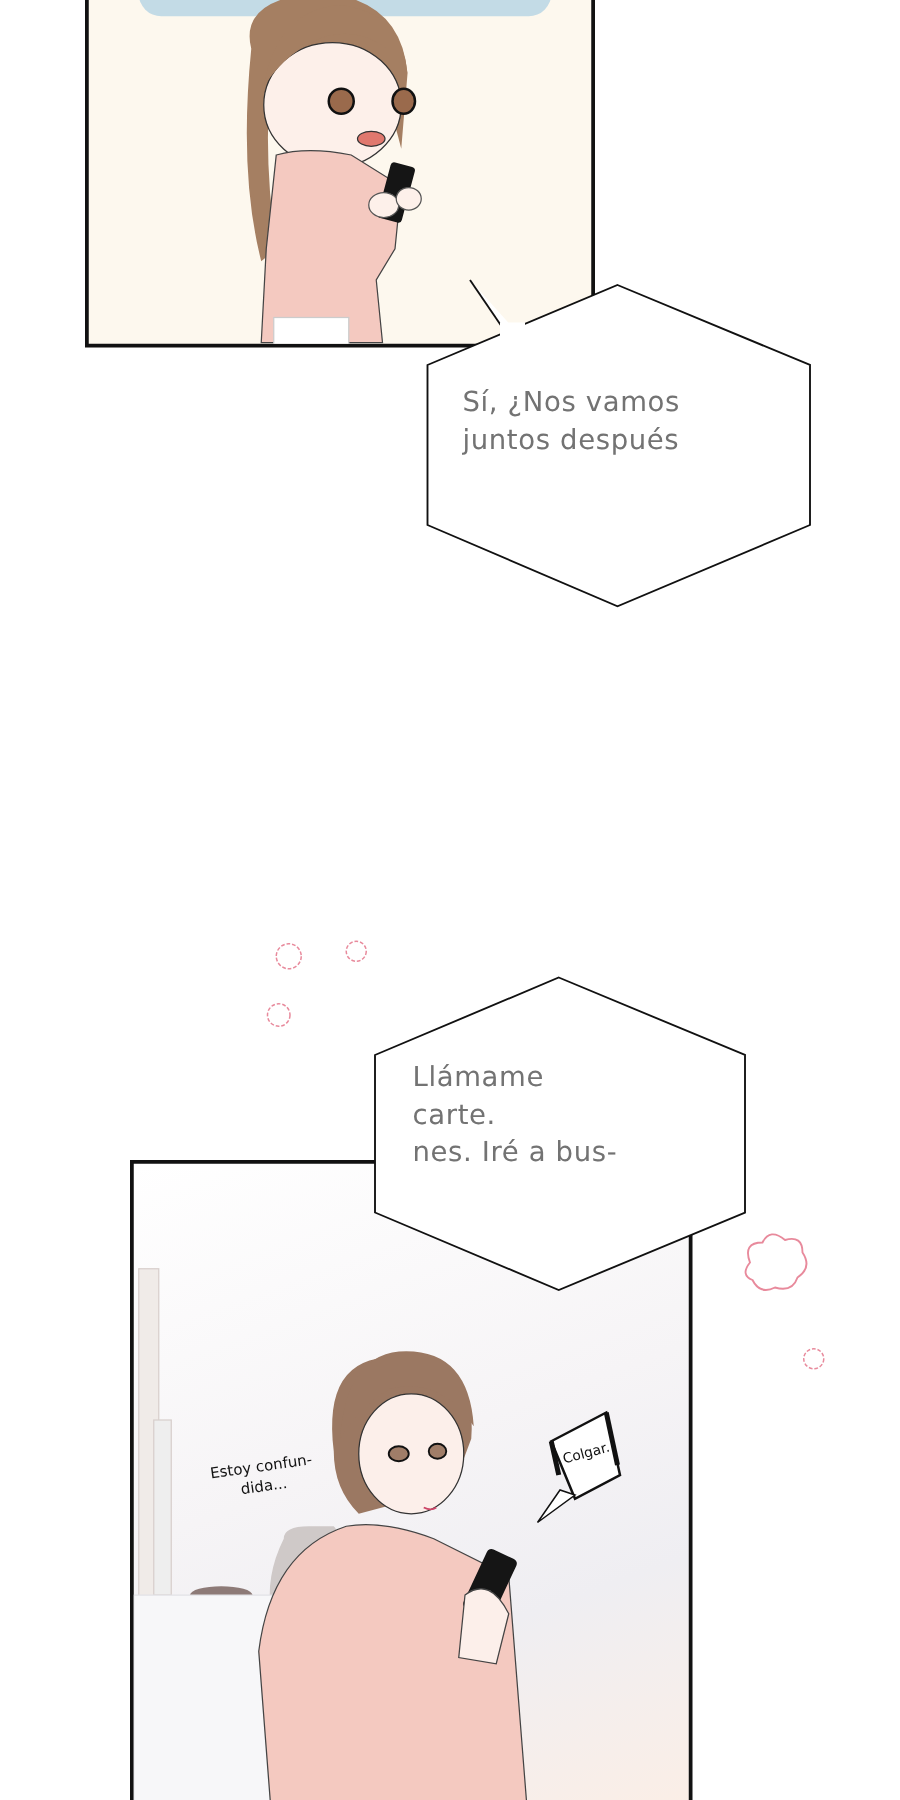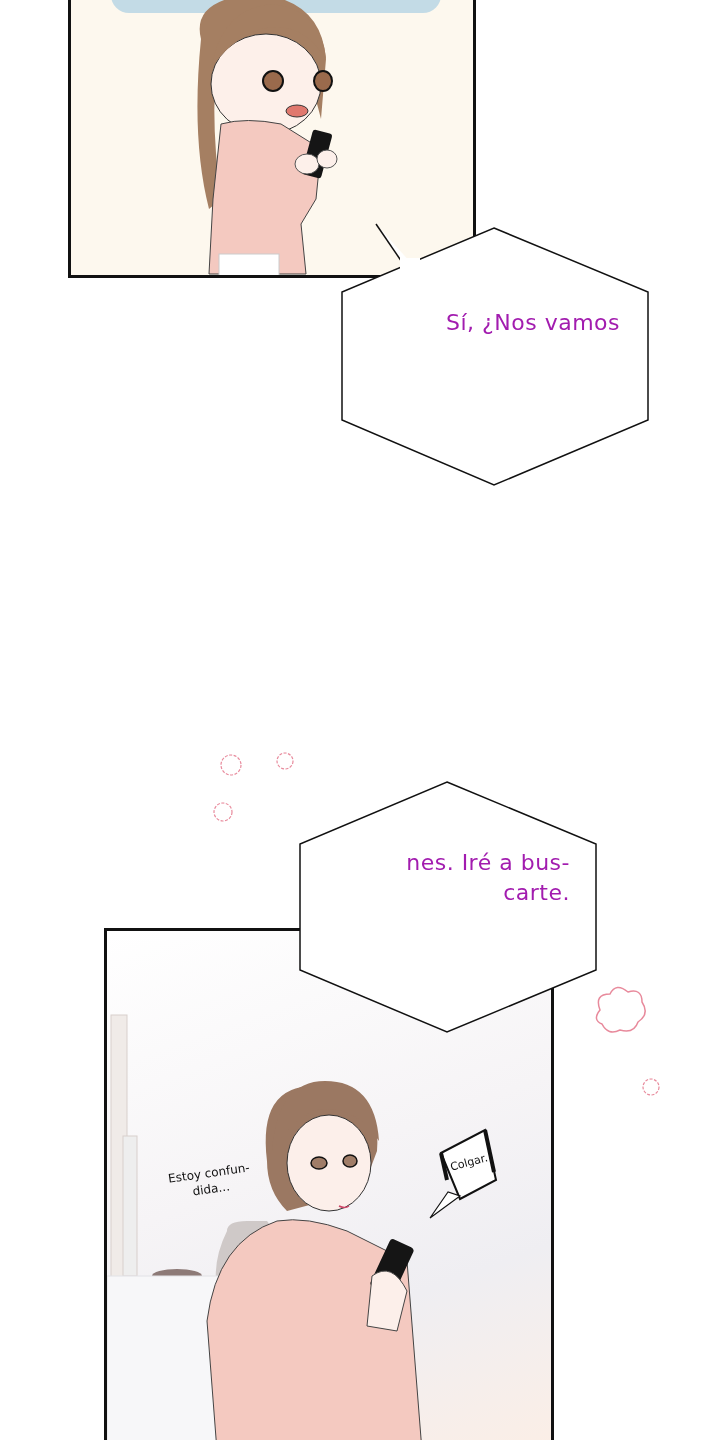--- a/index.html
+++ b/index.html
@@ -4,21 +4,21 @@
 <style>
   html, body { margin: 0; padding: 0; }
   body { width: 720px; height: 1440px; background: #ffffff; position: relative; overflow: hidden; font-family: "DejaVu Sans", sans-serif; }
   .abs { position: absolute; }
   
   #panel1 { left: 68px; top: -4px; width: 408px; height: 282px; background: #fdf8ee; border: 3px solid #111; box-sizing: border-box; overflow: hidden; }
   #cloud { left: 40px; top: -4px; width: 330px; height: 18px; background: #c3dbe6; border-radius: 0 0 20px 20px; }
   
   #panel2 { left: 104px; top: 928px; width: 450px; height: 520px; border: 3px solid #111; border-bottom: none; box-sizing: border-box; overflow: hidden;
     background: linear-gradient(160deg, #ffffff 0%, #f6f4f6 45%, #efeef2 70%, #fbeee6 100%); }
-  .bubble-text { position: absolute; text-align: right; font-family: "DejaVu Sans", sans-serif; color: #a21caf; font-size: 22px; line-height: 30px; letter-spacing: 0.5px; }
+  .bubble-text { position: absolute; text-align: left; font-family: "DejaVu Sans", sans-serif; color: #737373; font-size: 22px; line-height: 30px; letter-spacing: 0.5px; }
   .hand-text { position: absolute; font-family: "DejaVu Sans", sans-serif; color: #111; font-size: 12px; line-height: 16px; }
   svg { position: absolute; overflow: visible; }
 </style>
 </head>
 <body>
 
 <div id="panel1" class="abs">
   <div id="cloud" class="abs"></div>
   <svg width="408" height="282" viewBox="0 0 408 282">
 
@@ -45,20 +45,21 @@
 </div>
 
 <svg width="720" height="1440" viewBox="0 0 720 1440" style="left:0;top:0;">
   <polygon points="376,224 406,268 412,264" fill="#ffffff"></polygon>
   <polyline points="376,224 406,268" fill="none" stroke="#111" stroke-width="1.5"></polyline>
   <polygon points="494,228 648,292 648,420 494,485 342,420 342,292" fill="#ffffff" stroke="#111" stroke-width="1.5"></polygon>
   <rect x="400" y="258" width="20" height="20" fill="#ffffff"></rect>
 </svg>
 <div class="bubble-text" style="left:370px;top:308px;width:250px;">
   <div>Sí, ¿Nos vamos</div>
+  <div>juntos después</div>
 </div>
 
 <svg width="720" height="1440" viewBox="0 0 720 1440" style="left:0;top:0;">
   <g fill="none" stroke="#e88a9c" stroke-width="1.2" stroke-dasharray="3 1.5">
     <circle cx="231" cy="765" r="10"></circle>
     <circle cx="285" cy="761" r="8"></circle>
     <circle cx="223" cy="812" r="9"></circle>
     <circle cx="651" cy="1087" r="8"></circle>
   </g>
   <path d="M600 1010 q-6 -16 10 -16 q6 -12 18 -2 q14 -4 14 10 q8 12 -4 20 q-4 12 -18 8 q-12 6 -18 -6 q-10 -4 -2 -14Z" fill="#ffffff" stroke="#e88a9c" stroke-width="1.5"></path>
@@ -89,22 +90,23 @@
     <rect x="272" y="310" width="26" height="52" rx="4" transform="rotate(25 285 336)" fill="#151515"></rect>
 
     <path d="M265 345 Q285 330 300 360 L290 400 L260 395 Z" fill="#fcefea" stroke="#444" stroke-width="1"></path>
   </svg>
 </div>
 
 <svg width="720" height="1440" viewBox="0 0 720 1440" style="left:0;top:0;">
   <polygon points="447,782 596,844 596,970 447,1032 300,970 300,844" fill="#ffffff" stroke="#111" stroke-width="1.5"></polygon>
 </svg>
 <div class="bubble-text" style="left:330px;top:848px;width:240px;">
+  <div>Llámame</div>
+  <div>carte.</div>
   <div>nes. Iré a bus-</div>
-  <div>carte.</div>
 </div>
 
 <div class="hand-text" style="left:155px;top:1165px;transform:rotate(-8deg);text-align:center;width:110px;">
   <div>Estoy confun-</div>
   <div>dida...</div>
 </div>
 
 <svg width="720" height="1440" viewBox="0 0 720 1440" style="left:0;top:0;">
   <polygon points="441,1153 485,1130 496,1180 460,1199" fill="#ffffff" stroke="#111" stroke-width="2"></polygon>
   <polygon points="448,1192 430,1218 460,1196" fill="#ffffff" stroke="#111" stroke-width="1.2"></polygon>

